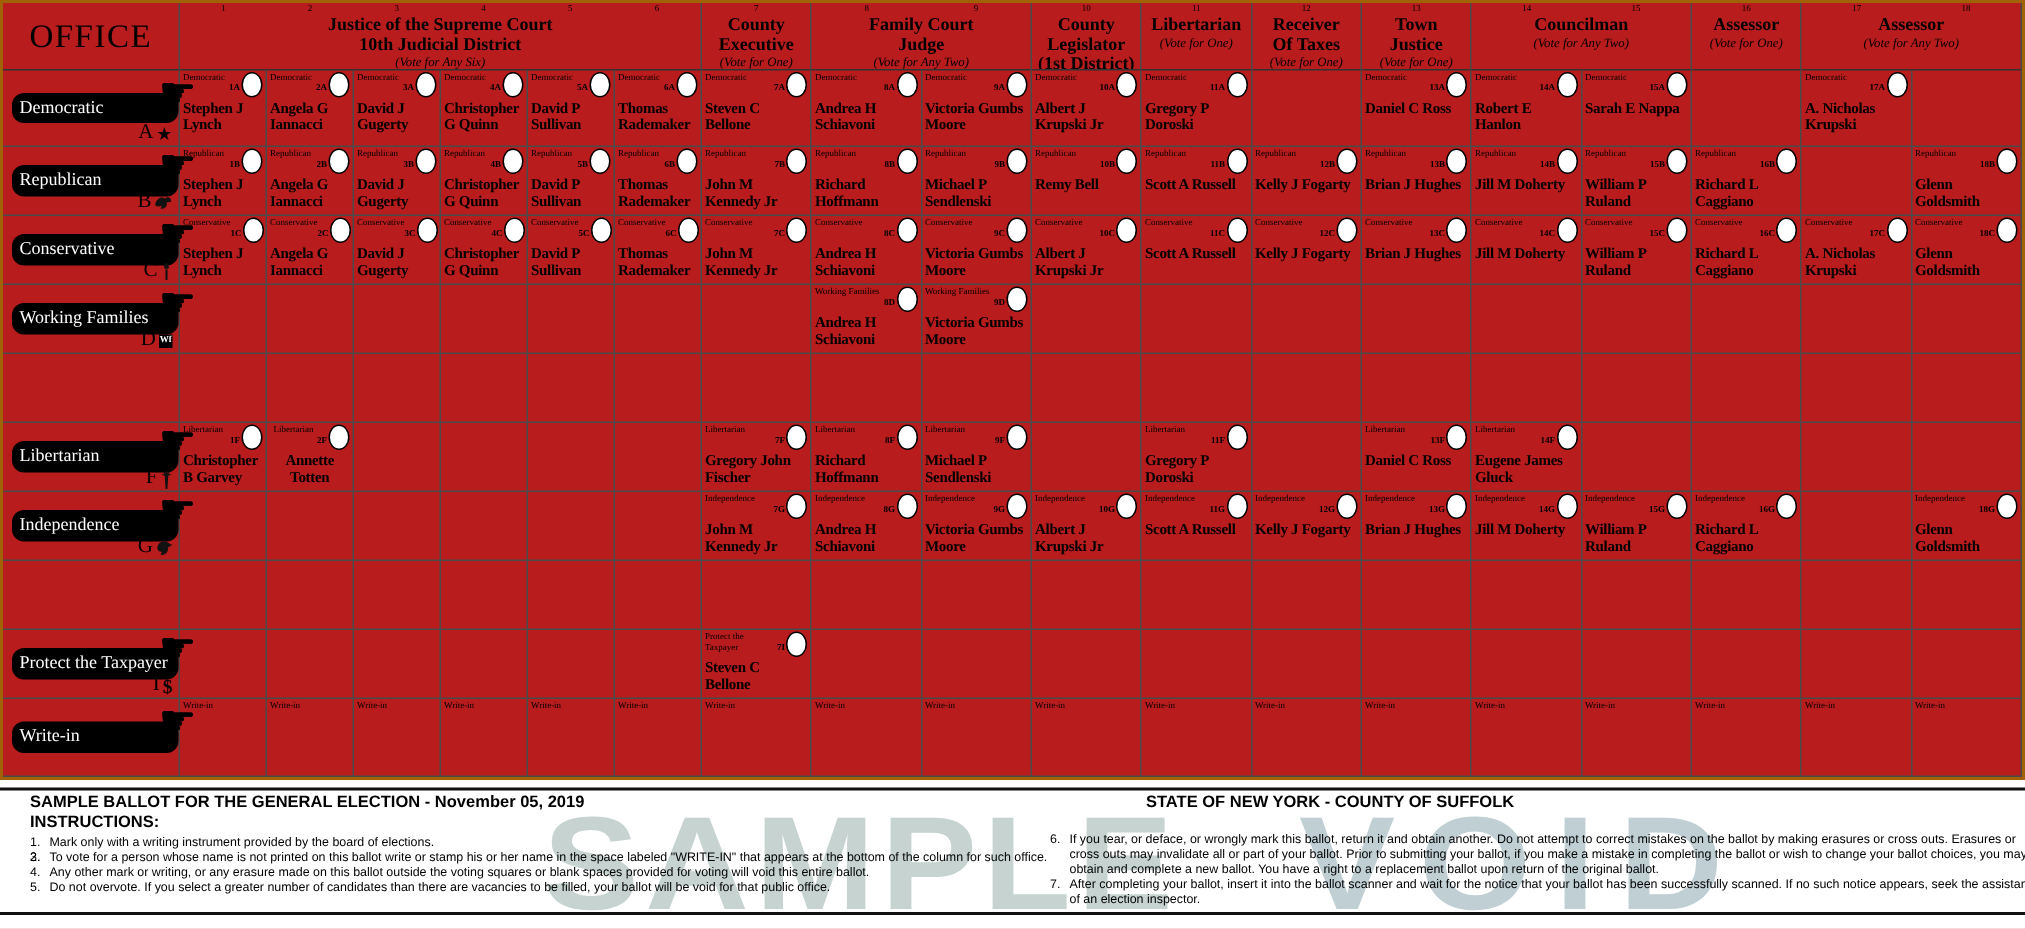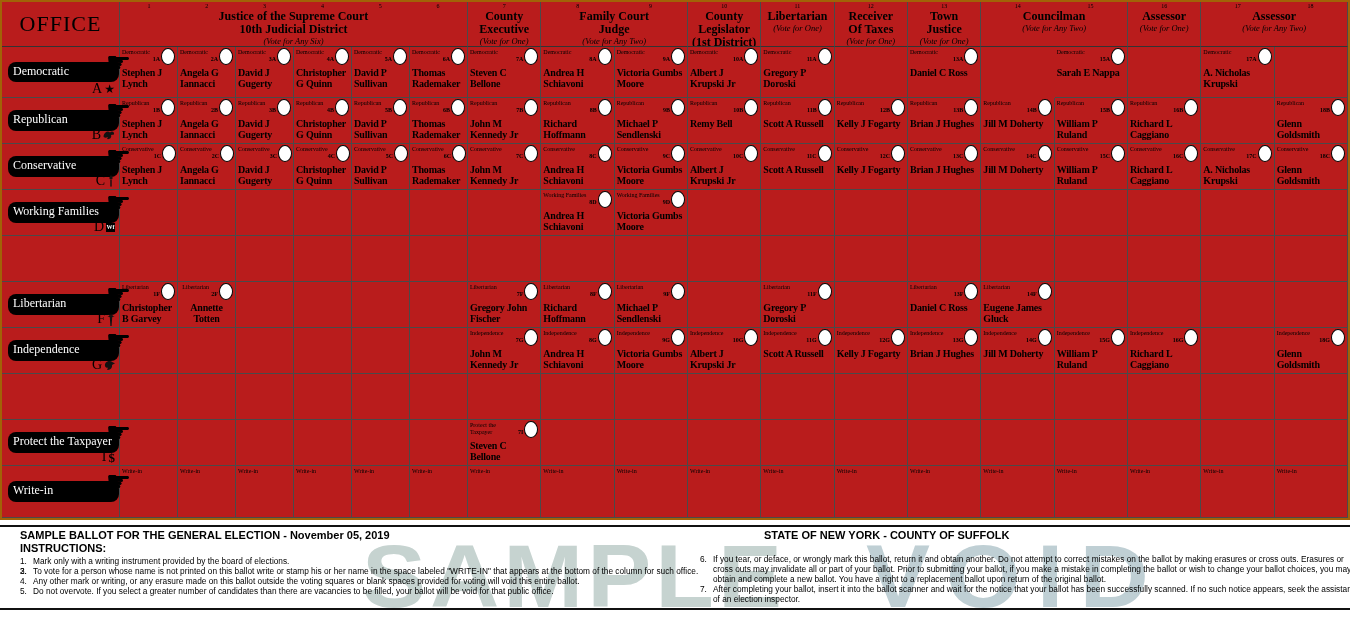--- a/index.html
+++ b/index.html
@@ -265,20 +265,28 @@
       </div>
       <div class="cell" style="grid-area: 2 / 13;"></div>
       <div class="cell" style="grid-area: 2 / 14;">
         <div class="topline">
           <div class="ptag">Democratic</div>
           <div class="code">13A</div>
           <div class="oval"></div>
         </div>
         <div class="cname">Daniel C Ross</div>
       </div>
+      <div class="cell" style="grid-area: 2 / 15;">
+        <div class="topline">
+          <div class="ptag">Democratic</div>
+          <div class="code">14A</div>
+          <div class="oval"></div>
+        </div>
+        <div class="cname">Robert E Hanlon</div>
+      </div>
       <div class="cell" style="grid-area: 2 / 16;">
         <div class="topline">
           <div class="ptag">Democratic</div>
           <div class="code">15A</div>
           <div class="oval"></div>
         </div>
         <div class="cname">Sarah E Nappa</div>
       </div>
       <div class="cell" style="grid-area: 2 / 17;"></div>
       <div class="cell" style="grid-area: 2 / 18;">

